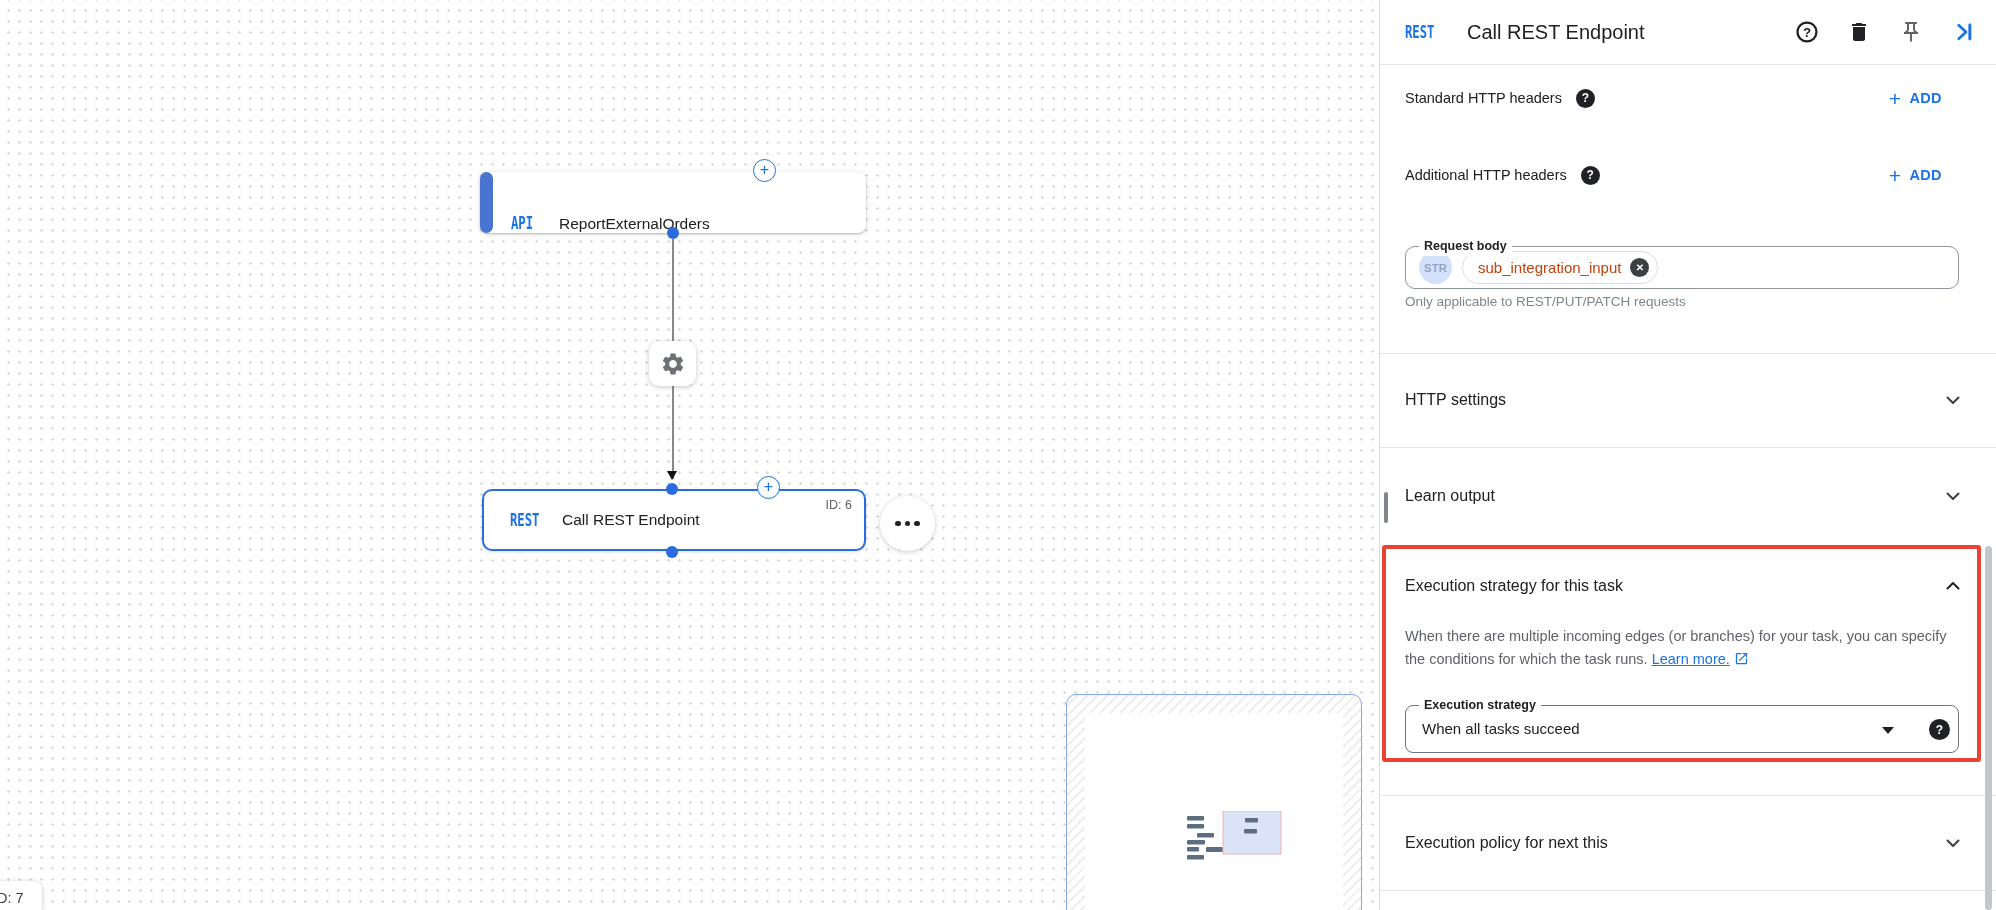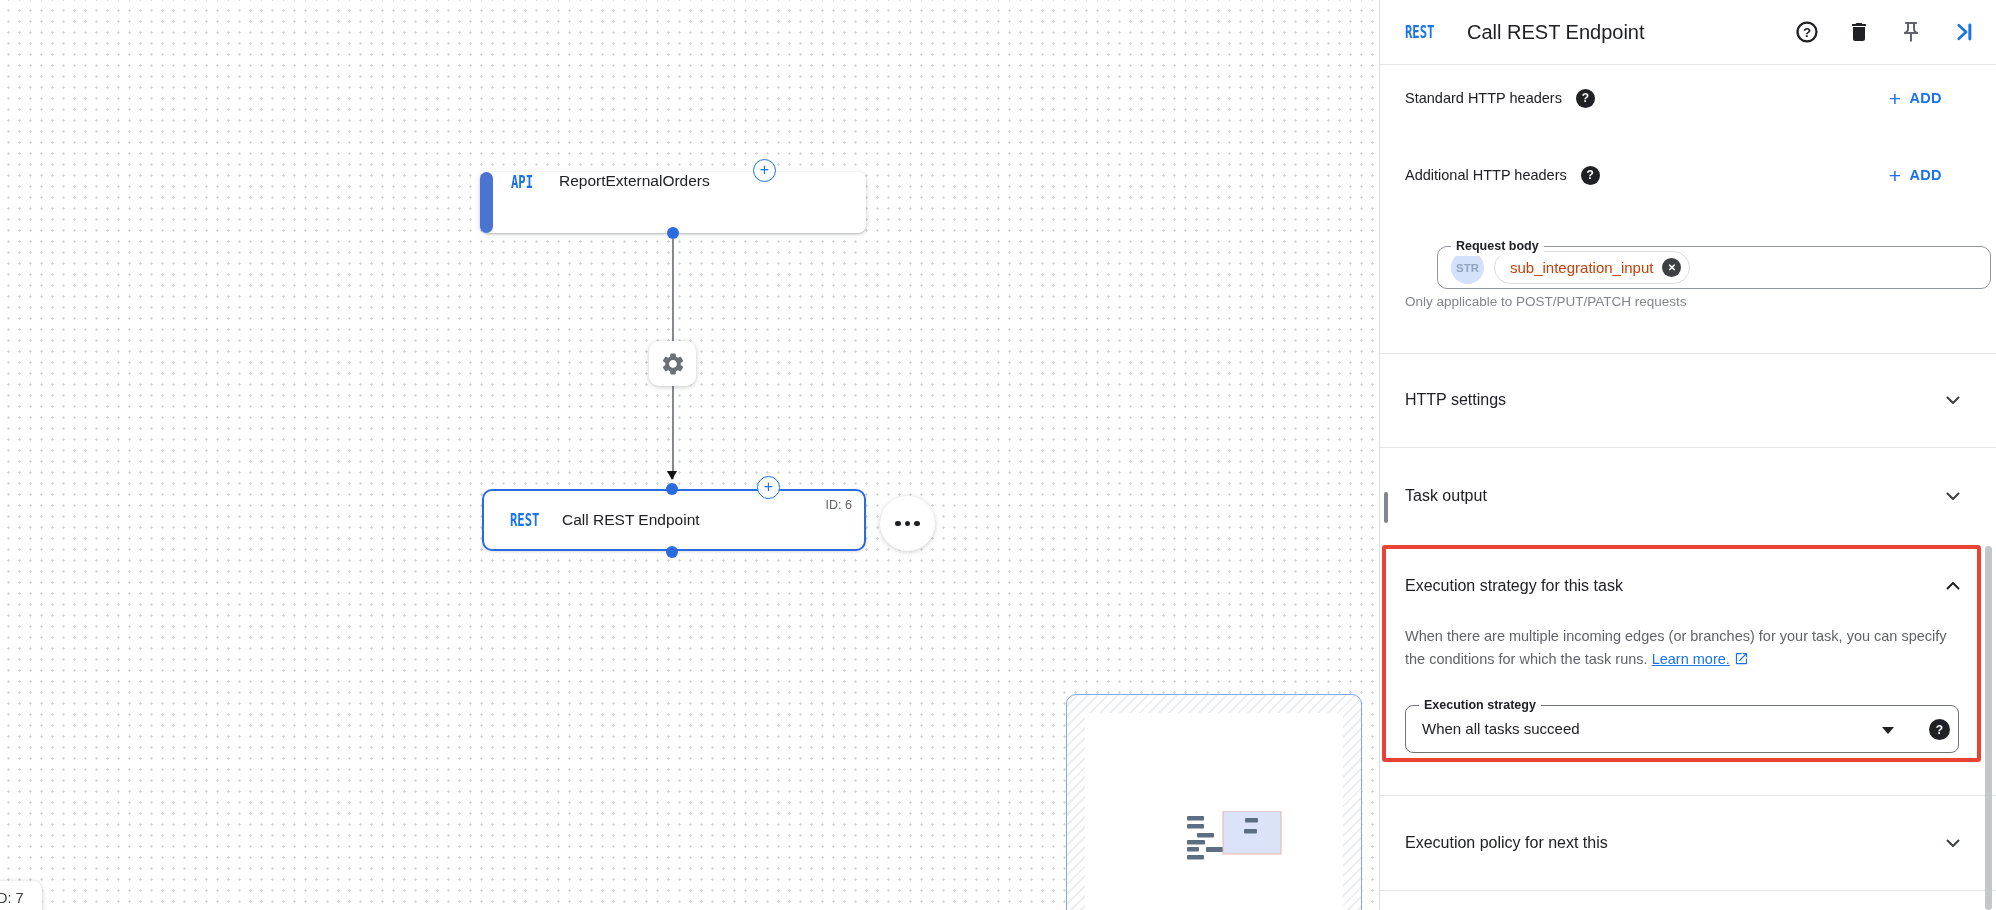--- a/index.html
+++ b/index.html
@@ -10,21 +10,21 @@
   .canvas{position:absolute;left:0;top:0;width:1379px;height:910px;
     background-image:radial-gradient(circle,#d5d8db 1.1px,transparent 1.4px);
     background-size:11px 11px;background-position:3px 5px;}
 
   .badge{display:inline-block;font-family:"DejaVu Sans Mono",monospace;font-weight:bold;
          color:#1a73e8;font-size:17px;transform:scaleX(.72);transform-origin:left center;
          letter-spacing:0;}
 
   .node-api{position:absolute;left:480px;top:172px;width:386px;height:61px;background:#fff;
     border-radius:8px;box-shadow:0 1px 2px rgba(60,64,67,.3),0 1px 6px rgba(60,64,67,.15);
-    display:flex;align-items:flex-start;}
+    display:flex;align-items:flex-end;}
   .node-api .accent{position:absolute;left:0;top:0;bottom:0;width:13px;background:#4a74d1;
     border-radius:7px;}
   .node-api .nbadge{margin-left:31px;width:48px;}
   .node-label{font-size:15.5px;color:#202124;}
 
   .node-rest{position:absolute;left:482px;top:489px;width:384px;height:62px;background:#fff;
     border:2.5px solid #2a6ce0;border-radius:10px;box-sizing:border-box;
     display:flex;align-items:center;box-shadow:0 1px 3px rgba(60,64,67,.18);}
   .node-rest .nbadge{margin-left:26px;width:52px;}
   .id-label{position:absolute;right:12px;top:7px;font-size:12.5px;color:#5f6368;}
@@ -79,21 +79,21 @@
   .help-filled{width:19px;height:19px;border-radius:50%;background:#202124;margin-left:14px;
     display:flex;align-items:center;justify-content:center;flex:none;}
   .help-filled::before{content:"?";color:#fff;font-size:12px;font-weight:bold;}
   .add-btn{display:flex;align-items:center;color:#1a73e8;font-weight:bold;font-size:14.5px;
     letter-spacing:.4px;cursor:pointer;}
   .add-btn::before{content:"+";font-size:21px;font-weight:500;margin-right:8px;line-height:1;}
 
   .fieldset{position:absolute;border:1px solid #8f959b;border-radius:10px;background:#fff;box-sizing:border-box;}
   .fieldset .legend{position:absolute;top:-9px;left:13px;background:#fff;padding:0 5px;
     font-size:12.5px;font-weight:bold;color:#202124;line-height:1.4;}
-  .fs-request{left:25px;top:246px;width:554px;height:43px;display:flex;align-items:center;margin-left:32px;}
+  .fs-request{left:25px;top:246px;width:554px;height:43px;display:flex;align-items:center;}
   .str-chip{width:33px;height:33px;border-radius:50%;background:#d3e1fb;color:#93a4c2;margin-left:13px;
     font-size:11.5px;font-weight:bold;display:flex;align-items:center;justify-content:center;flex:none;}
   .value-chip{display:flex;align-items:center;height:31px;border:1px solid #dadce0;border-radius:17px;
     margin-left:10px;padding:0 8px 0 15px;font-size:15px;color:#c2410c;}
   .chip-x{width:19px;height:19px;border-radius:50%;background:#3c4043;margin-left:9px;
     display:flex;align-items:center;justify-content:center;cursor:pointer;}
   .chip-x::before{content:"\2715";color:#fff;font-size:10px;font-weight:bold;}
   .helper{position:absolute;left:25px;top:294px;font-size:13.5px;color:#80868b;}
 
   .section-row{position:absolute;left:0;right:0;display:flex;align-items:center;
@@ -228,35 +228,35 @@
     </div>
 
     <div class="fieldset fs-request">
       <span class="legend">Request body</span>
       <span class="str-chip">STR</span>
       <span class="value-chip">
         <span>sub_integration_input</span>
         <span class="chip-x"></span>
       </span>
     </div>
-    <div class="helper">Only applicable to POST/PUT/PATCH requests</div>
+    <div class="helper">Only applicable to REST/PUT/PATCH requests</div>
 
     <div class="divider" style="top:353px"></div>
     <div class="section-row sec-http">
       <span class="section-title">HTTP settings</span>
       <span class="spacer"></span>
       <svg width="18" height="18" viewBox="0 0 18 18">
         <path d="M3.5 6.5 L9 12 L14.5 6.5" fill="none" stroke="#3c4043" stroke-width="2" stroke-linecap="round" stroke-linejoin="round"></path>
       </svg>
     </div>
 
     <div class="divider" style="top:447px"></div>
     <div class="scrollmark"></div>
     <div class="section-row sec-task">
-      <span class="section-title">Task output</span>
+      <span class="section-title">Learn output</span>
       <span class="spacer"></span>
       <svg width="18" height="18" viewBox="0 0 18 18">
         <path d="M3.5 6.5 L9 12 L14.5 6.5" fill="none" stroke="#3c4043" stroke-width="2" stroke-linecap="round" stroke-linejoin="round"></path>
       </svg>
     </div>
 
     <div class="section-row es-header">
       <span class="section-title">Execution strategy for this task</span>
       <span class="spacer"></span>
       <svg width="18" height="18" viewBox="0 0 18 18">

